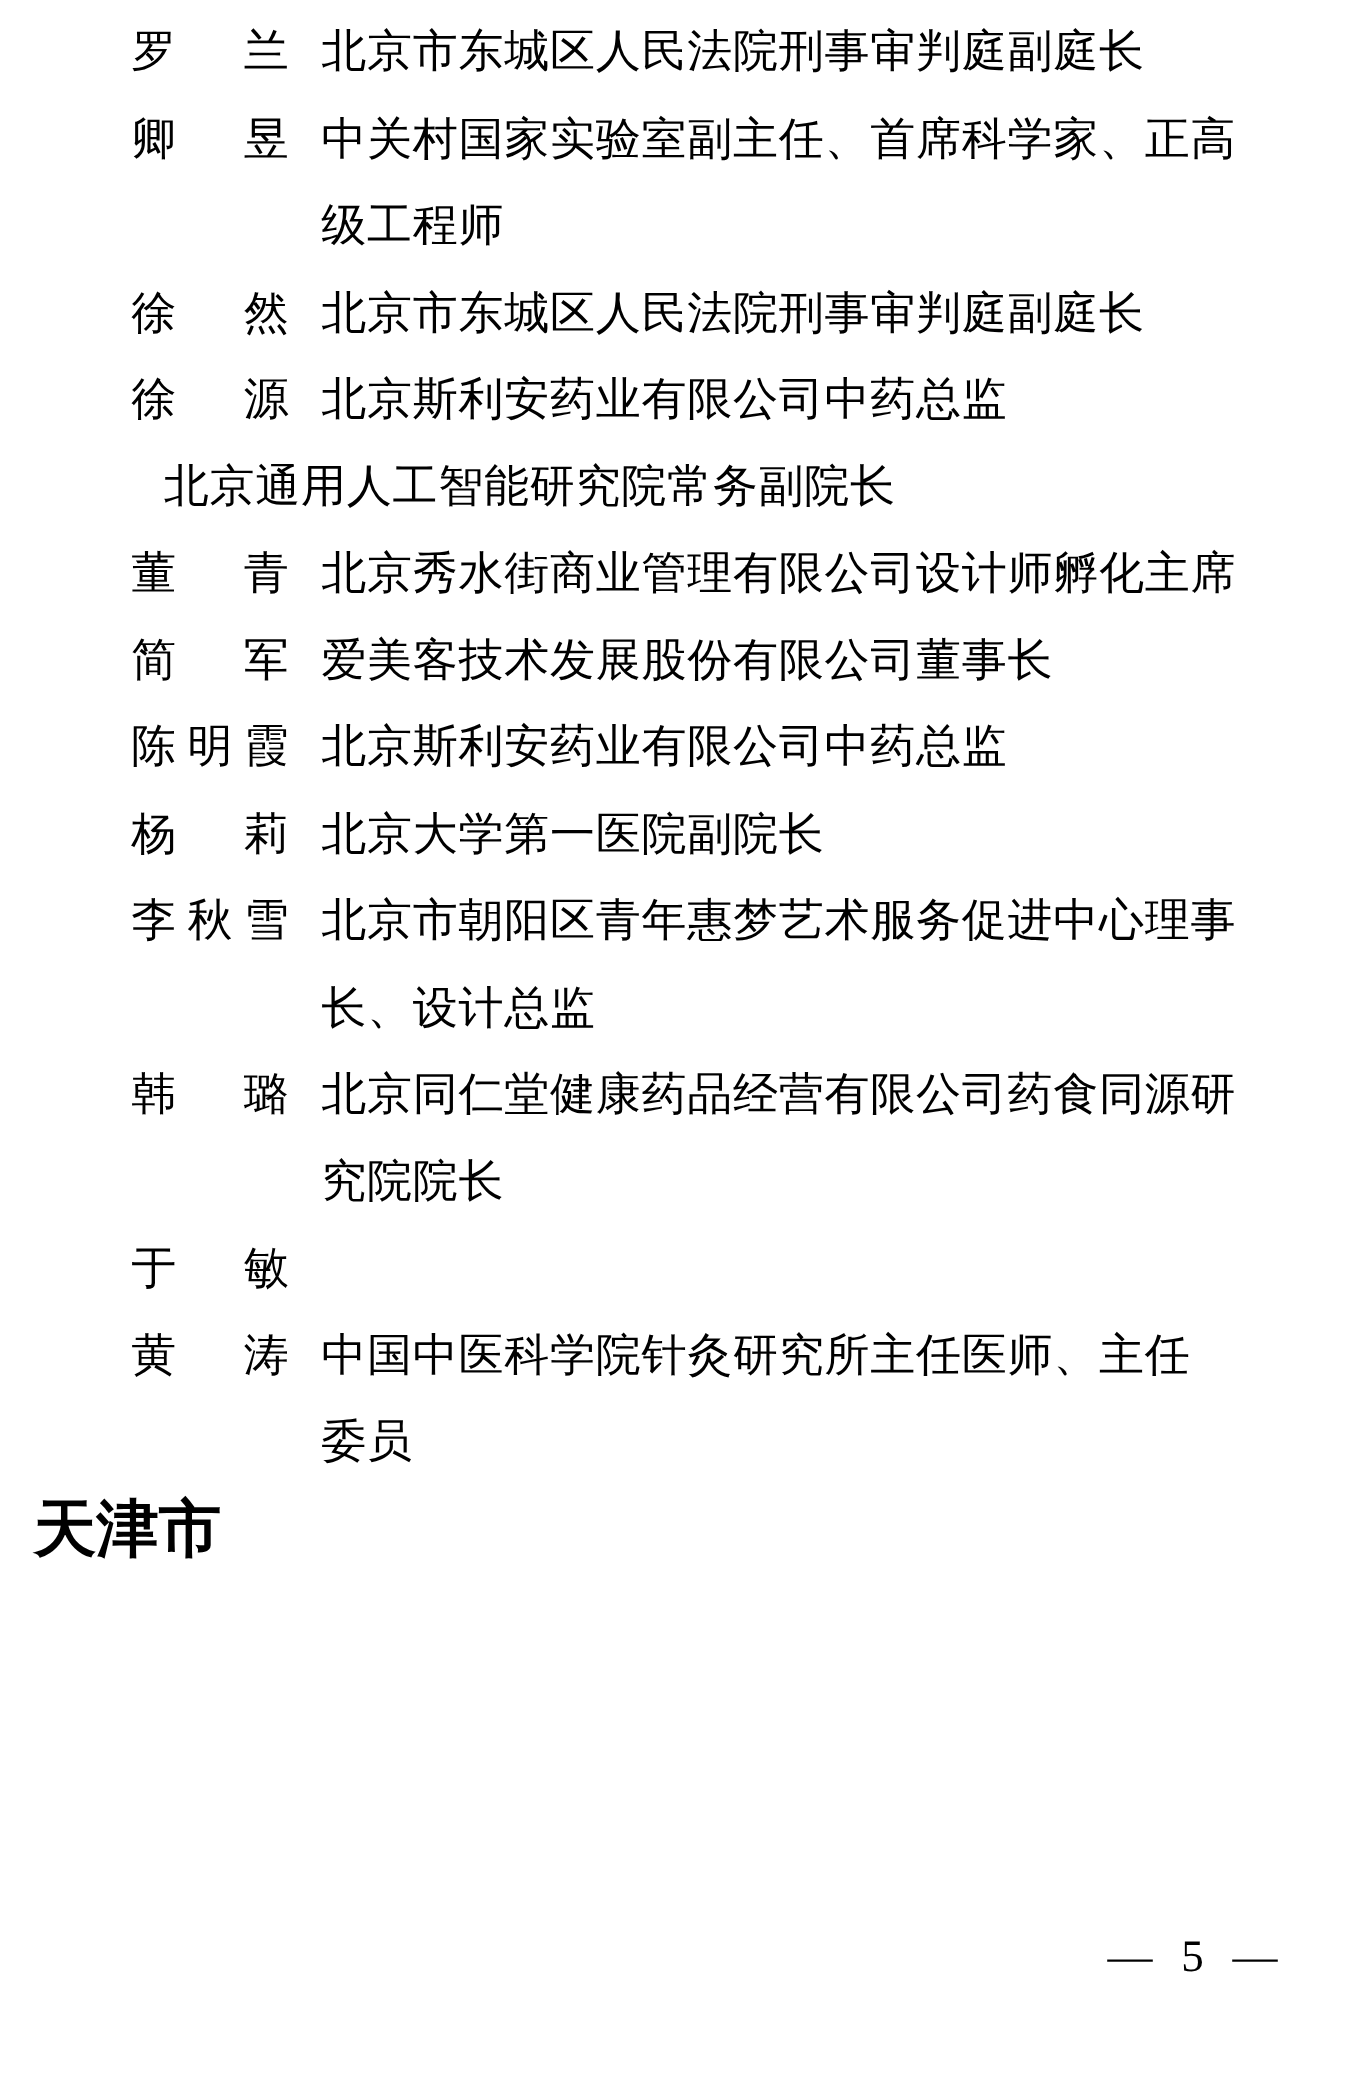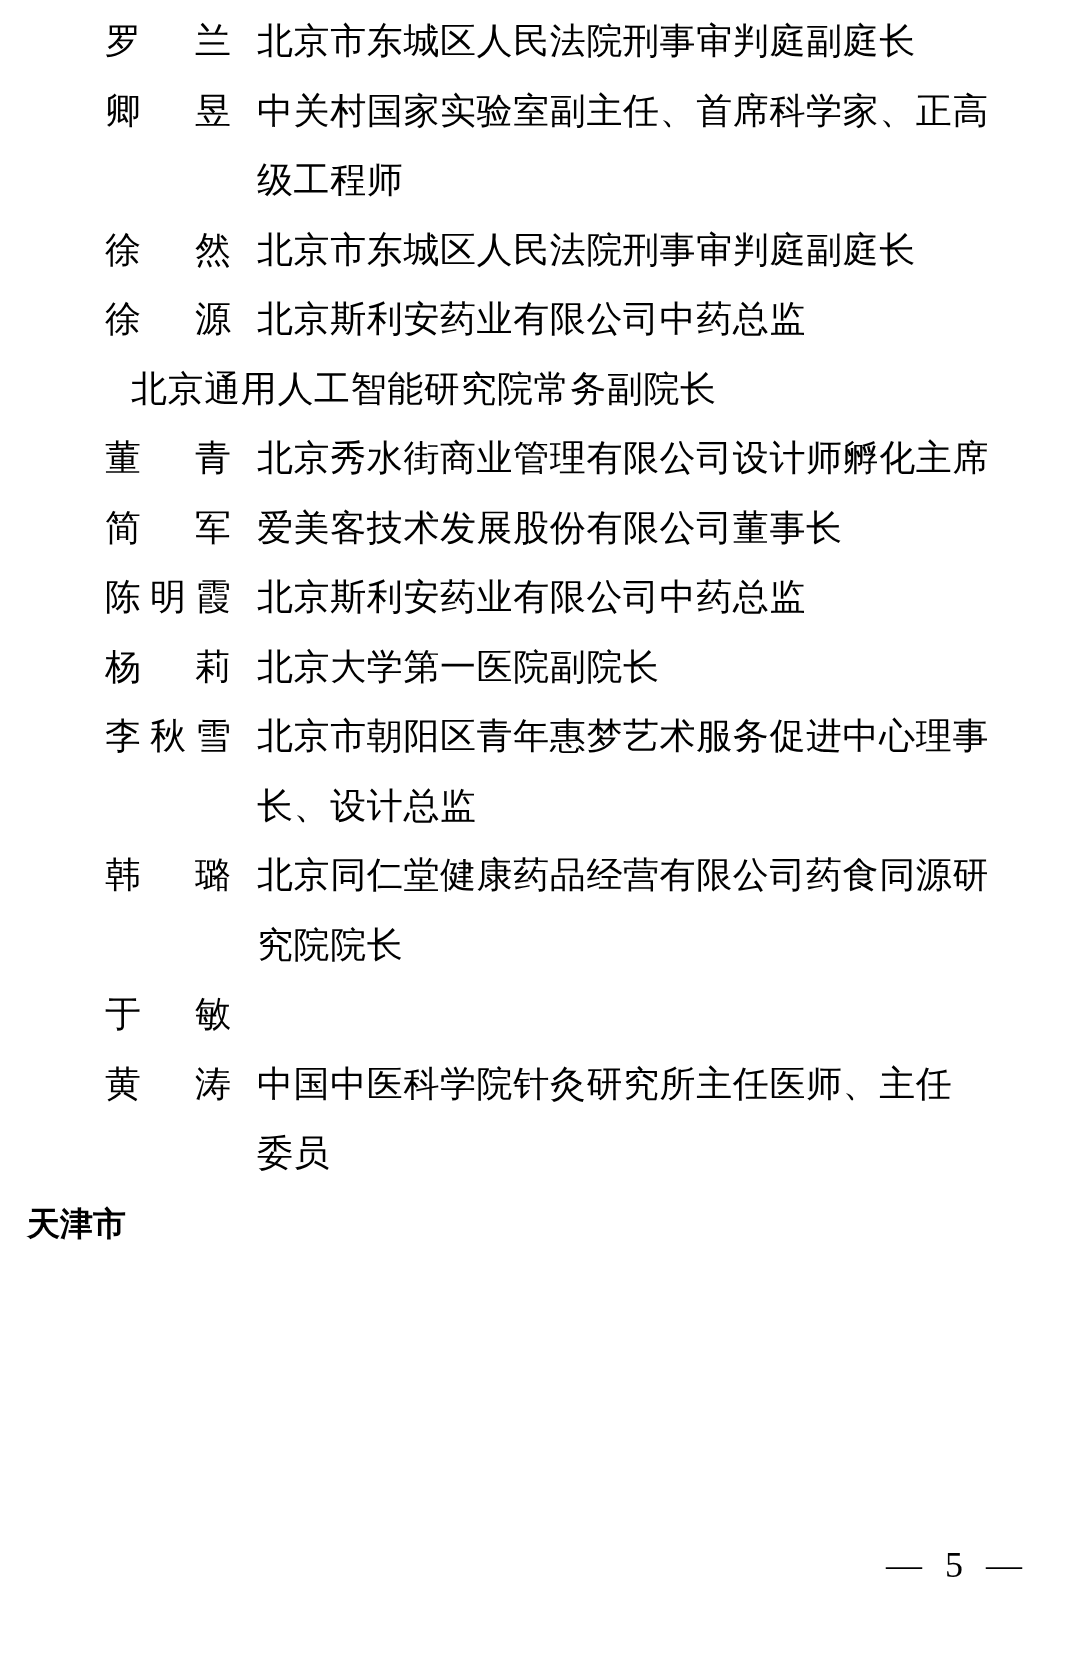--- a/index.html
+++ b/index.html
@@ -38,21 +38,21 @@
     letter-spacing: 0.6px;
   }
   .desc .line {
     white-space: nowrap;
   }
   .region {
     margin: 0;
     padding-left: 27px;
     font-family: "Liberation Sans", "DejaVu Sans", sans-serif;
     font-weight: bold;
-    font-size: 33px;
+    font-size: 50px;
     line-height: 69.5px;
     color: #000000;
   }
   .page-number {
     position: absolute;
     right: 58px;
     top: 1540px;
     font-size: 36px;
     line-height: 50px;
     word-spacing: 14px;

